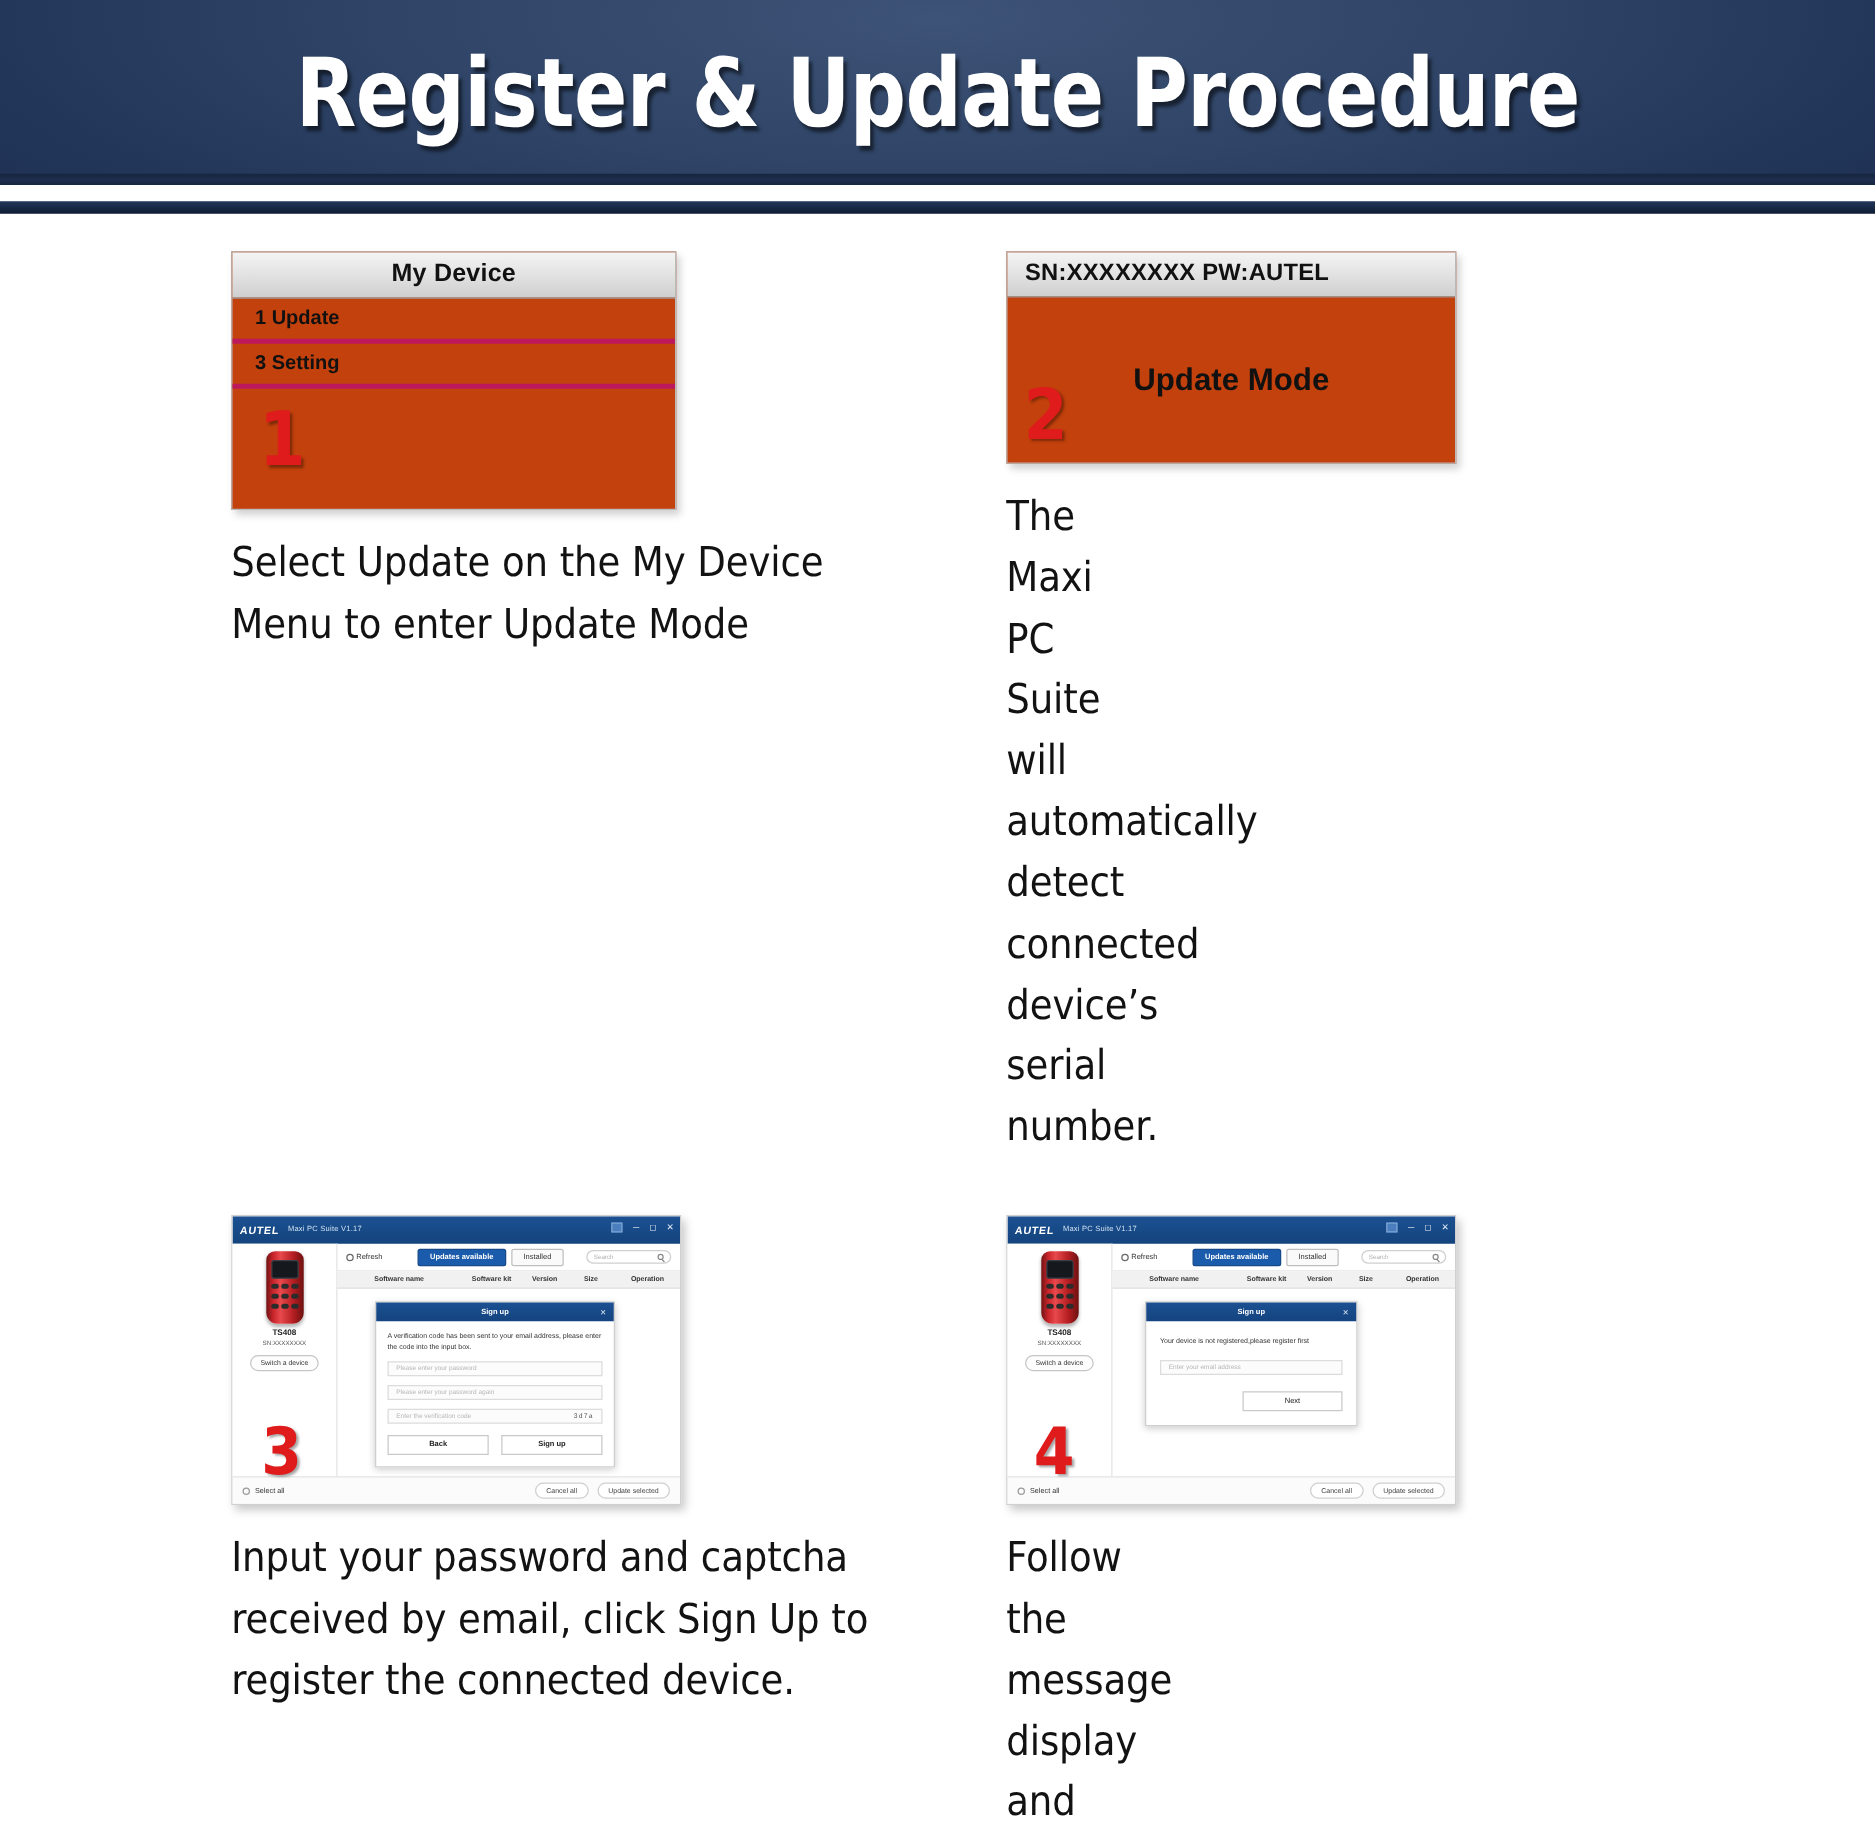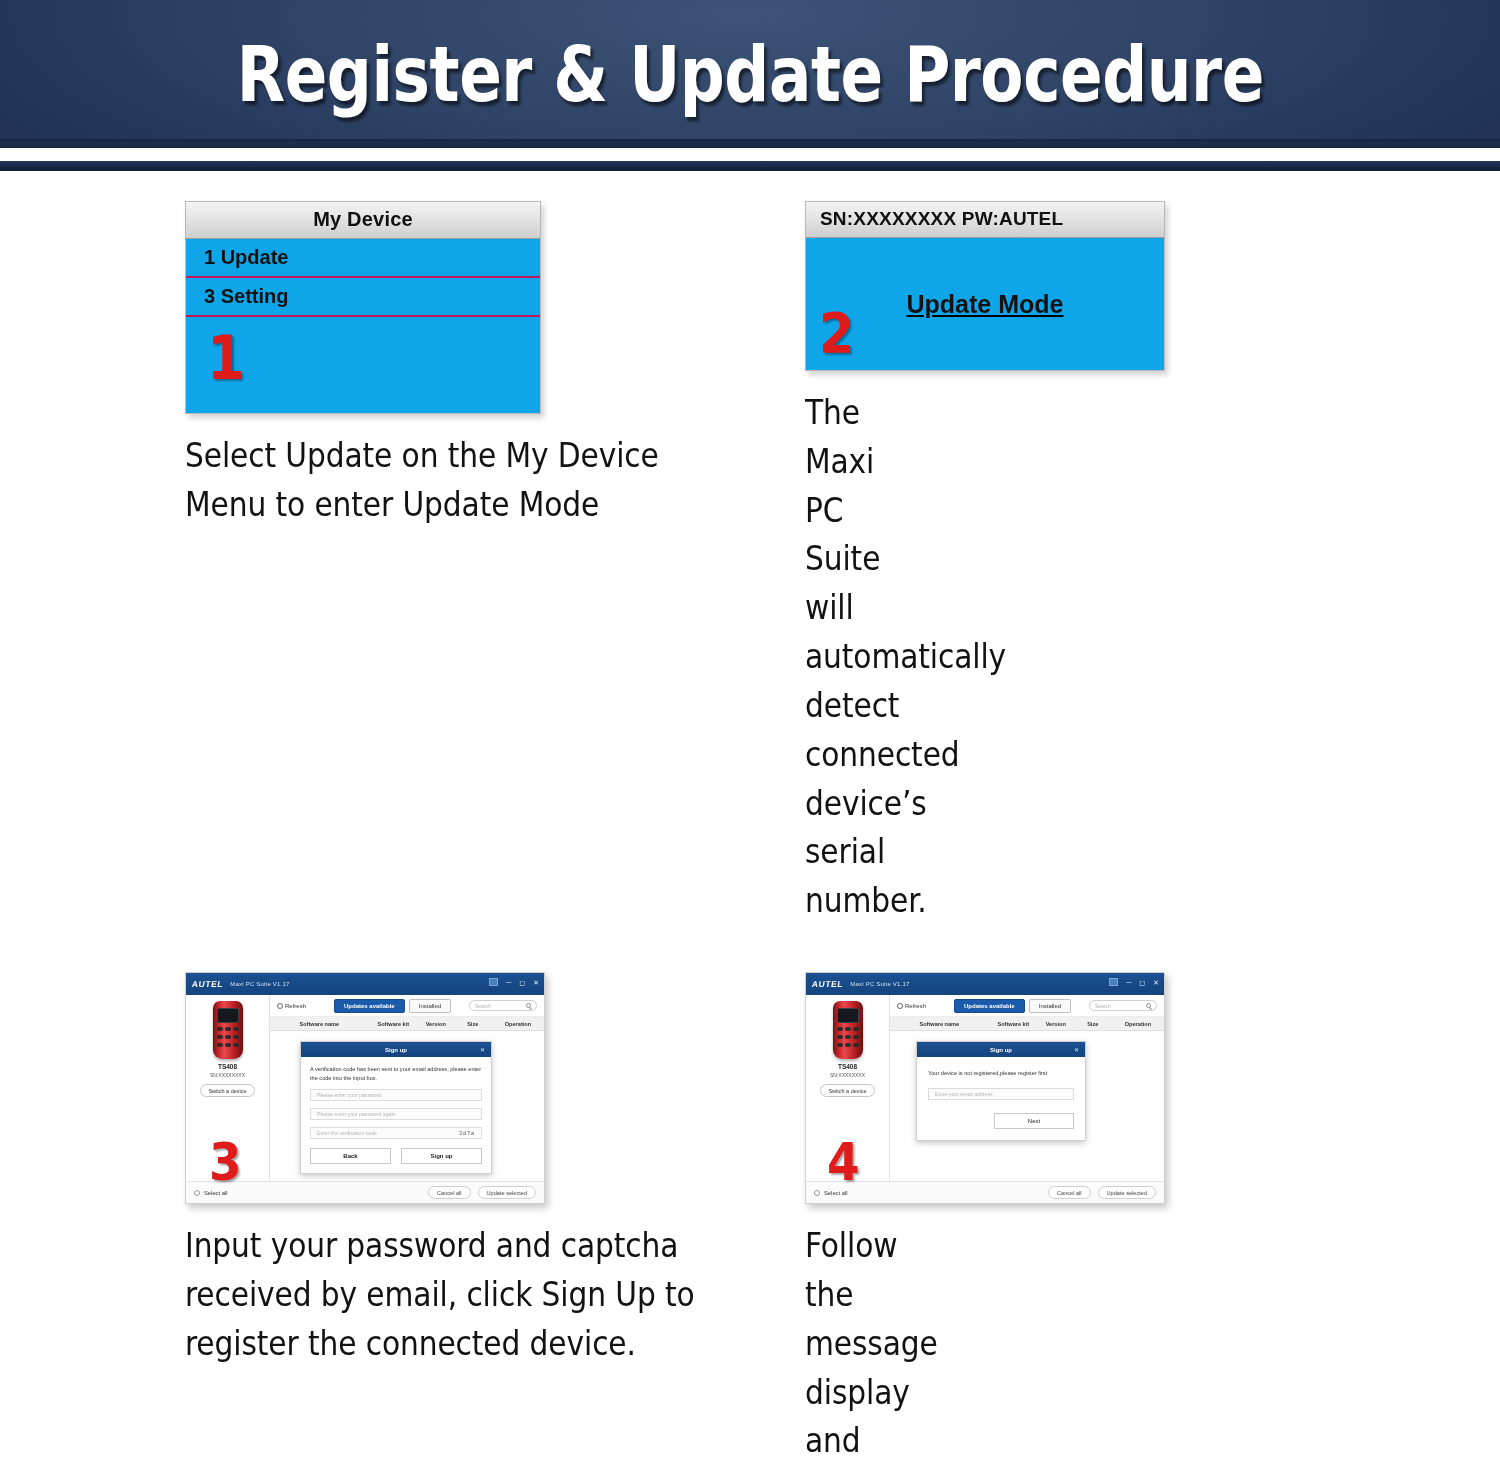--- a/index.html
+++ b/index.html
@@ -47,37 +47,37 @@
   .row { display:flex; }
   .cell { width:750px; padding:0 60px 0 0; }
   .cell.left  { padding-left:185px; padding-right:35px; }
   .cell.right { padding-left:805px; padding-right:40px; margin-left:-750px; }
 
   .figure { position:relative; }
 
   
   .lcd {
     position:relative;
-    background:#0ea5e9;
+    background:#c2410c;
     border:1px solid #b9b9b9;
     box-shadow: 3px 4px 6px rgba(0,0,0,0.18);
   }
   .lcd-titlebar {
     background:linear-gradient(to bottom,#f4f4f4 0%,#e4e4e4 45%,#cfcfcf 100%);
     border-bottom:1px solid #9a9a9a;
     text-align:center;
     font-weight:bold;
     font-size:20px;
     color:#111;
     padding:6px 0 7px 0;
     letter-spacing:0.2px;
   }
   .lcd-row {
-    border-bottom:2px solid #be185d;
-    font-size:20px; font-weight:bold; color:#111;
+    border-bottom:4px solid #be185d;
+    font-size:16px; font-weight:bold; color:#111;
     padding:7px 0 7px 18px;
   }
   .lcd-body { position:relative; }
   .lcd-center {
     text-align:center;
     font-weight:bold;
     font-size:25px;
     color:#111;
   }
   .lcd-footer {
@@ -258,21 +258,21 @@
         </div>
         <div class="stepnum" style="left:22px; bottom:26px; font-size:60px;">1</div>
       </div>
       <div class="caption nojust">Select Update on the My Device Menu to enter Update Mode</div>
     </div>
 
     <div class="cell right">
       <div class="figure">
         <div class="lcd" style="width:360px;">
           <div class="lcd-titlebar" style="font-size:19px;text-align:left;padding-left:14px;">SN:XXXXXXXX   PW:AUTEL</div>
-          <div class="lcd-body" style="height:132px;display:flex;align-items:center;justify-content:center;text-decoration:underline;">
+          <div class="lcd-body" style="height:132px;display:flex;align-items:center;justify-content:center;">
             <div class="lcd-center">Update Mode</div>
           </div>
         </div>
         <div class="stepnum" style="left:14px; bottom:10px; font-size:56px;">2</div>
       </div>
       <div class="caption">The Maxi PC Suite will automatically detect connected device’s serial number.</div>
     </div>
   </div>
 
   <div class="row" style="margin-top:46px;">

